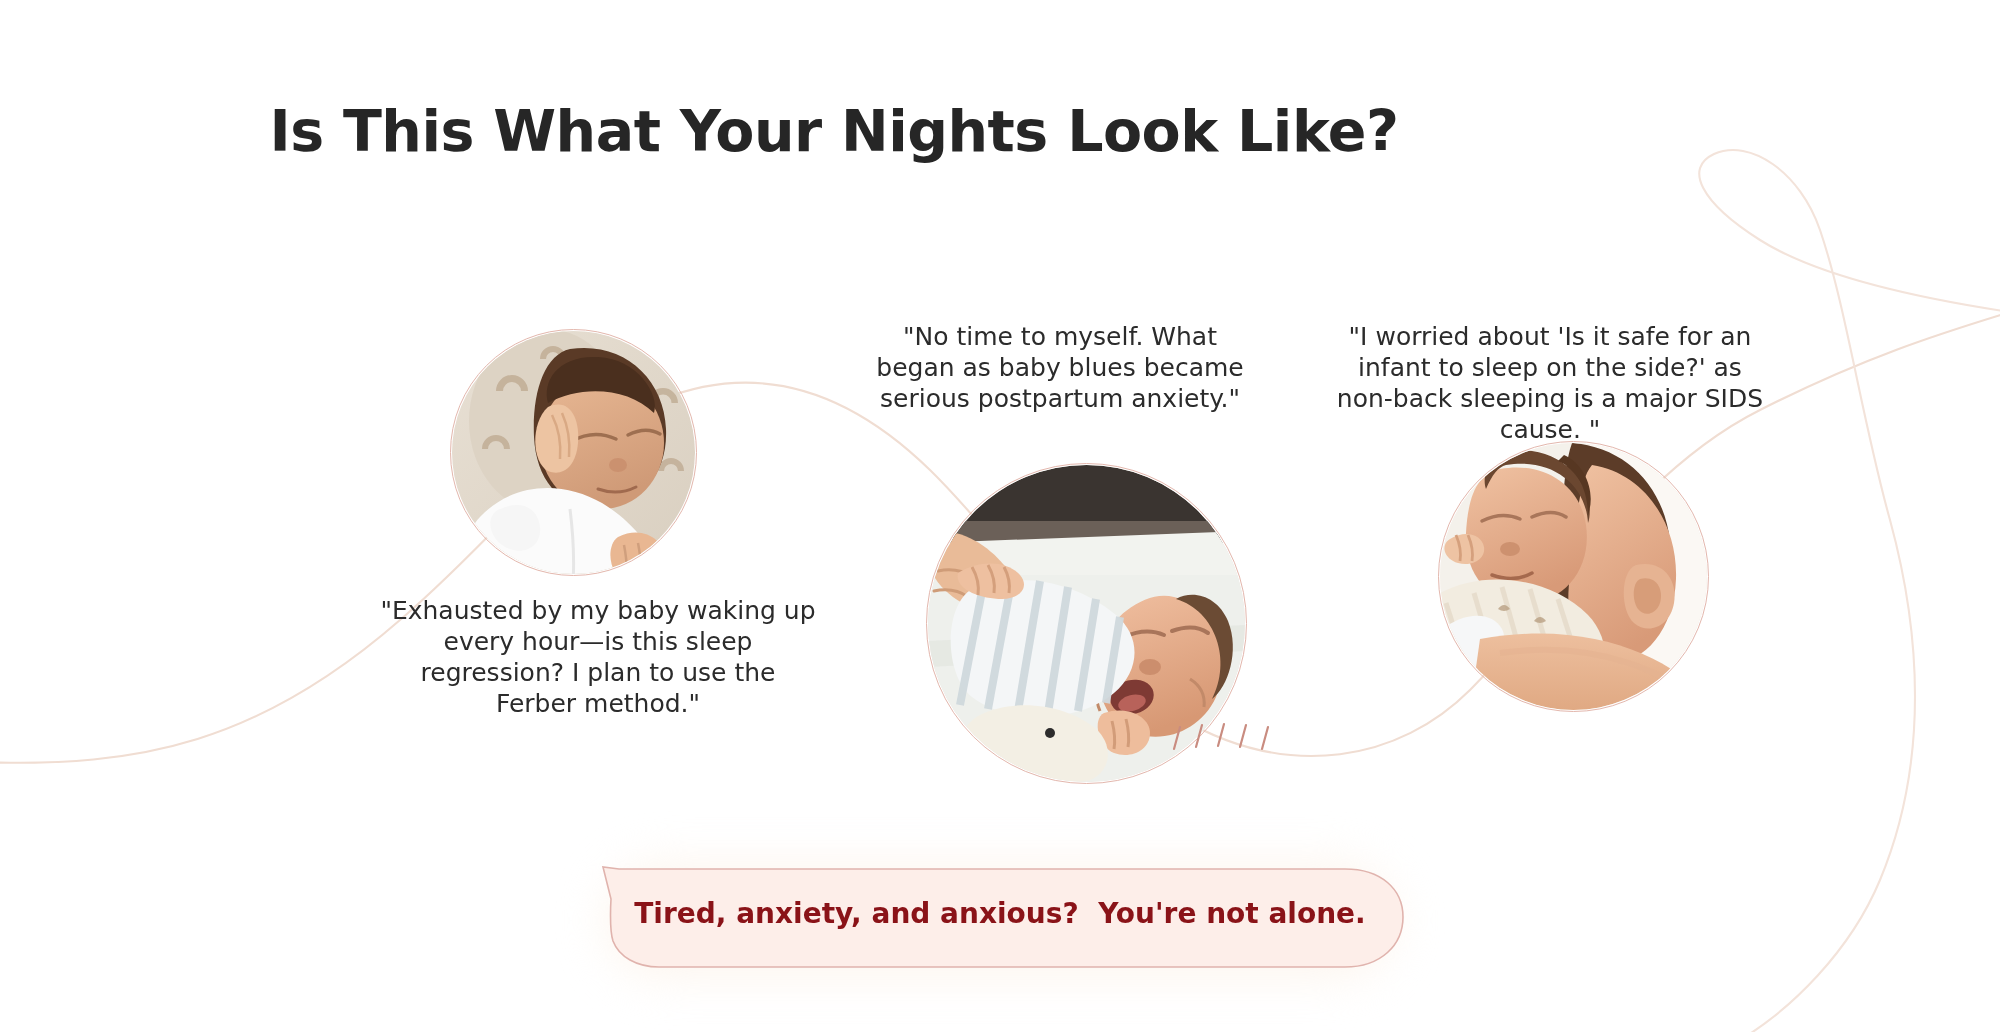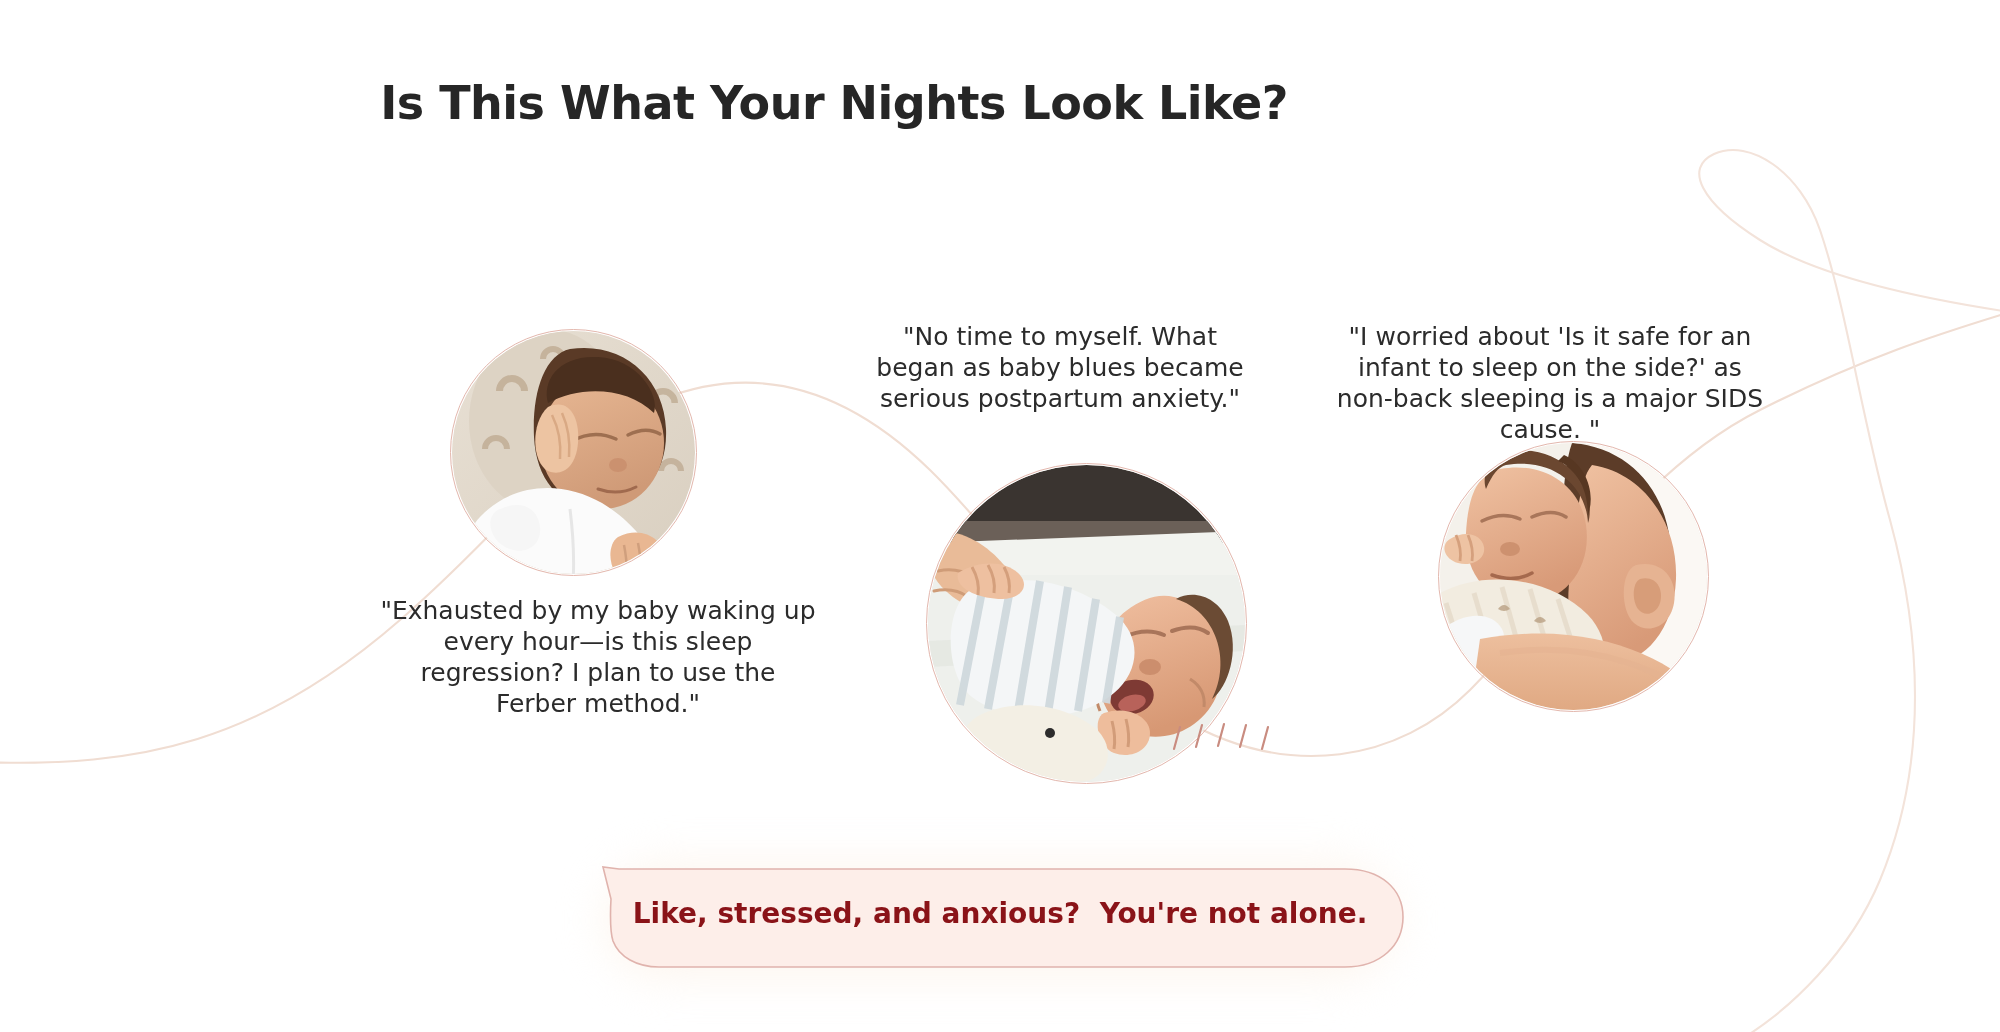--- a/index.html
+++ b/index.html
@@ -20,25 +20,25 @@
   
   #swoosh {
     position:absolute; left:0; top:0;
     width:2000px; height:1032px;
     pointer-events:none;
   }
 
   
   .page-title {
     position:absolute;
-    left:0; top:76px;
+    left:0; top:98px;
     width:1668px;
     text-align:center;
     font-family:"DejaVu Sans", sans-serif;
-    font-size:46px;
+    font-size:57px;
     font-weight:bold;
     letter-spacing:-0.5px;
     color:#262626;
     white-space:nowrap;
   }
 
   
   .photo {
     position:absolute;
     border-radius:50%;
@@ -312,16 +312,16 @@
       <path d="M 28 22
                L 36 54
                C 36 54, 34 84, 38 96
                C 44 112, 62 122, 84 122
                L 770 122
                C 806 122, 828 100, 828 72
                C 828 44, 806 24, 770 24
                L 44 24
                Z" fill="#fdeee9" stroke="#e0b3ad" stroke-width="1.6"></path>
     </svg>
-    <div class="bubble-text">Like, stressed, and anxious?  You're not alone.</div>
+    <div class="bubble-text">Tired, anxiety, and anxious?  You're not alone.</div>
   </div>
 
 </div>
 
 </body></html>

